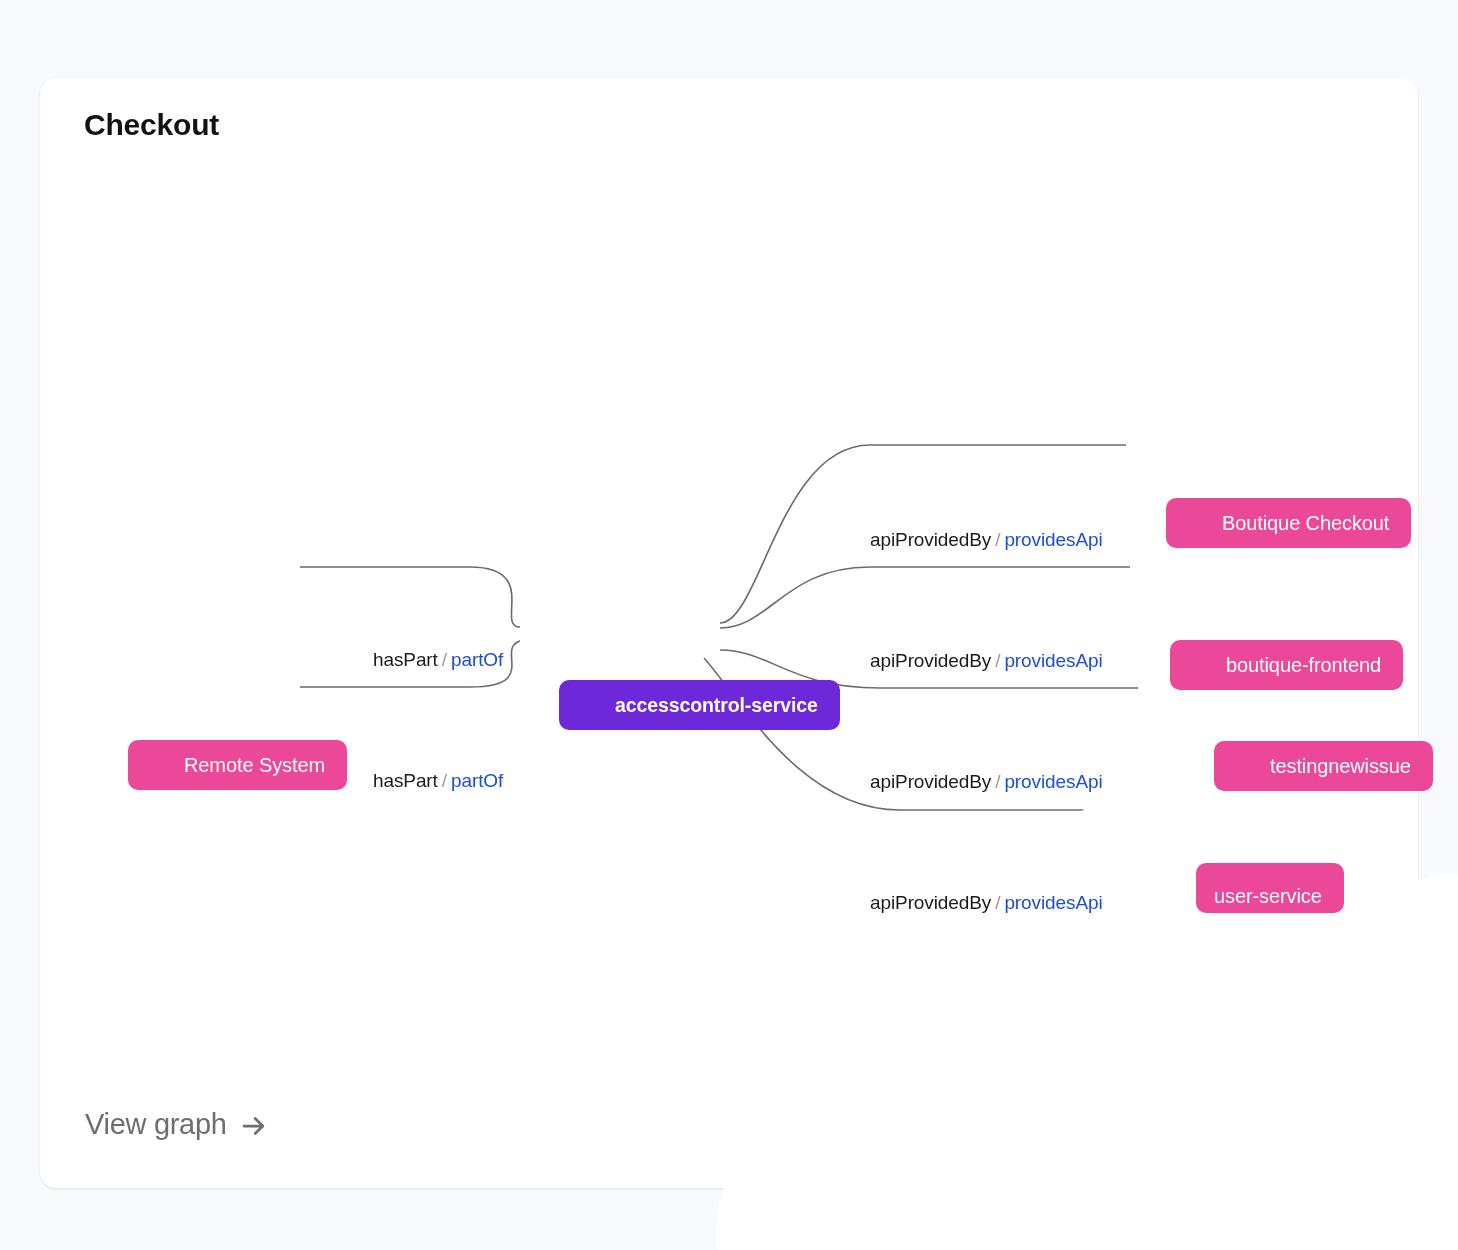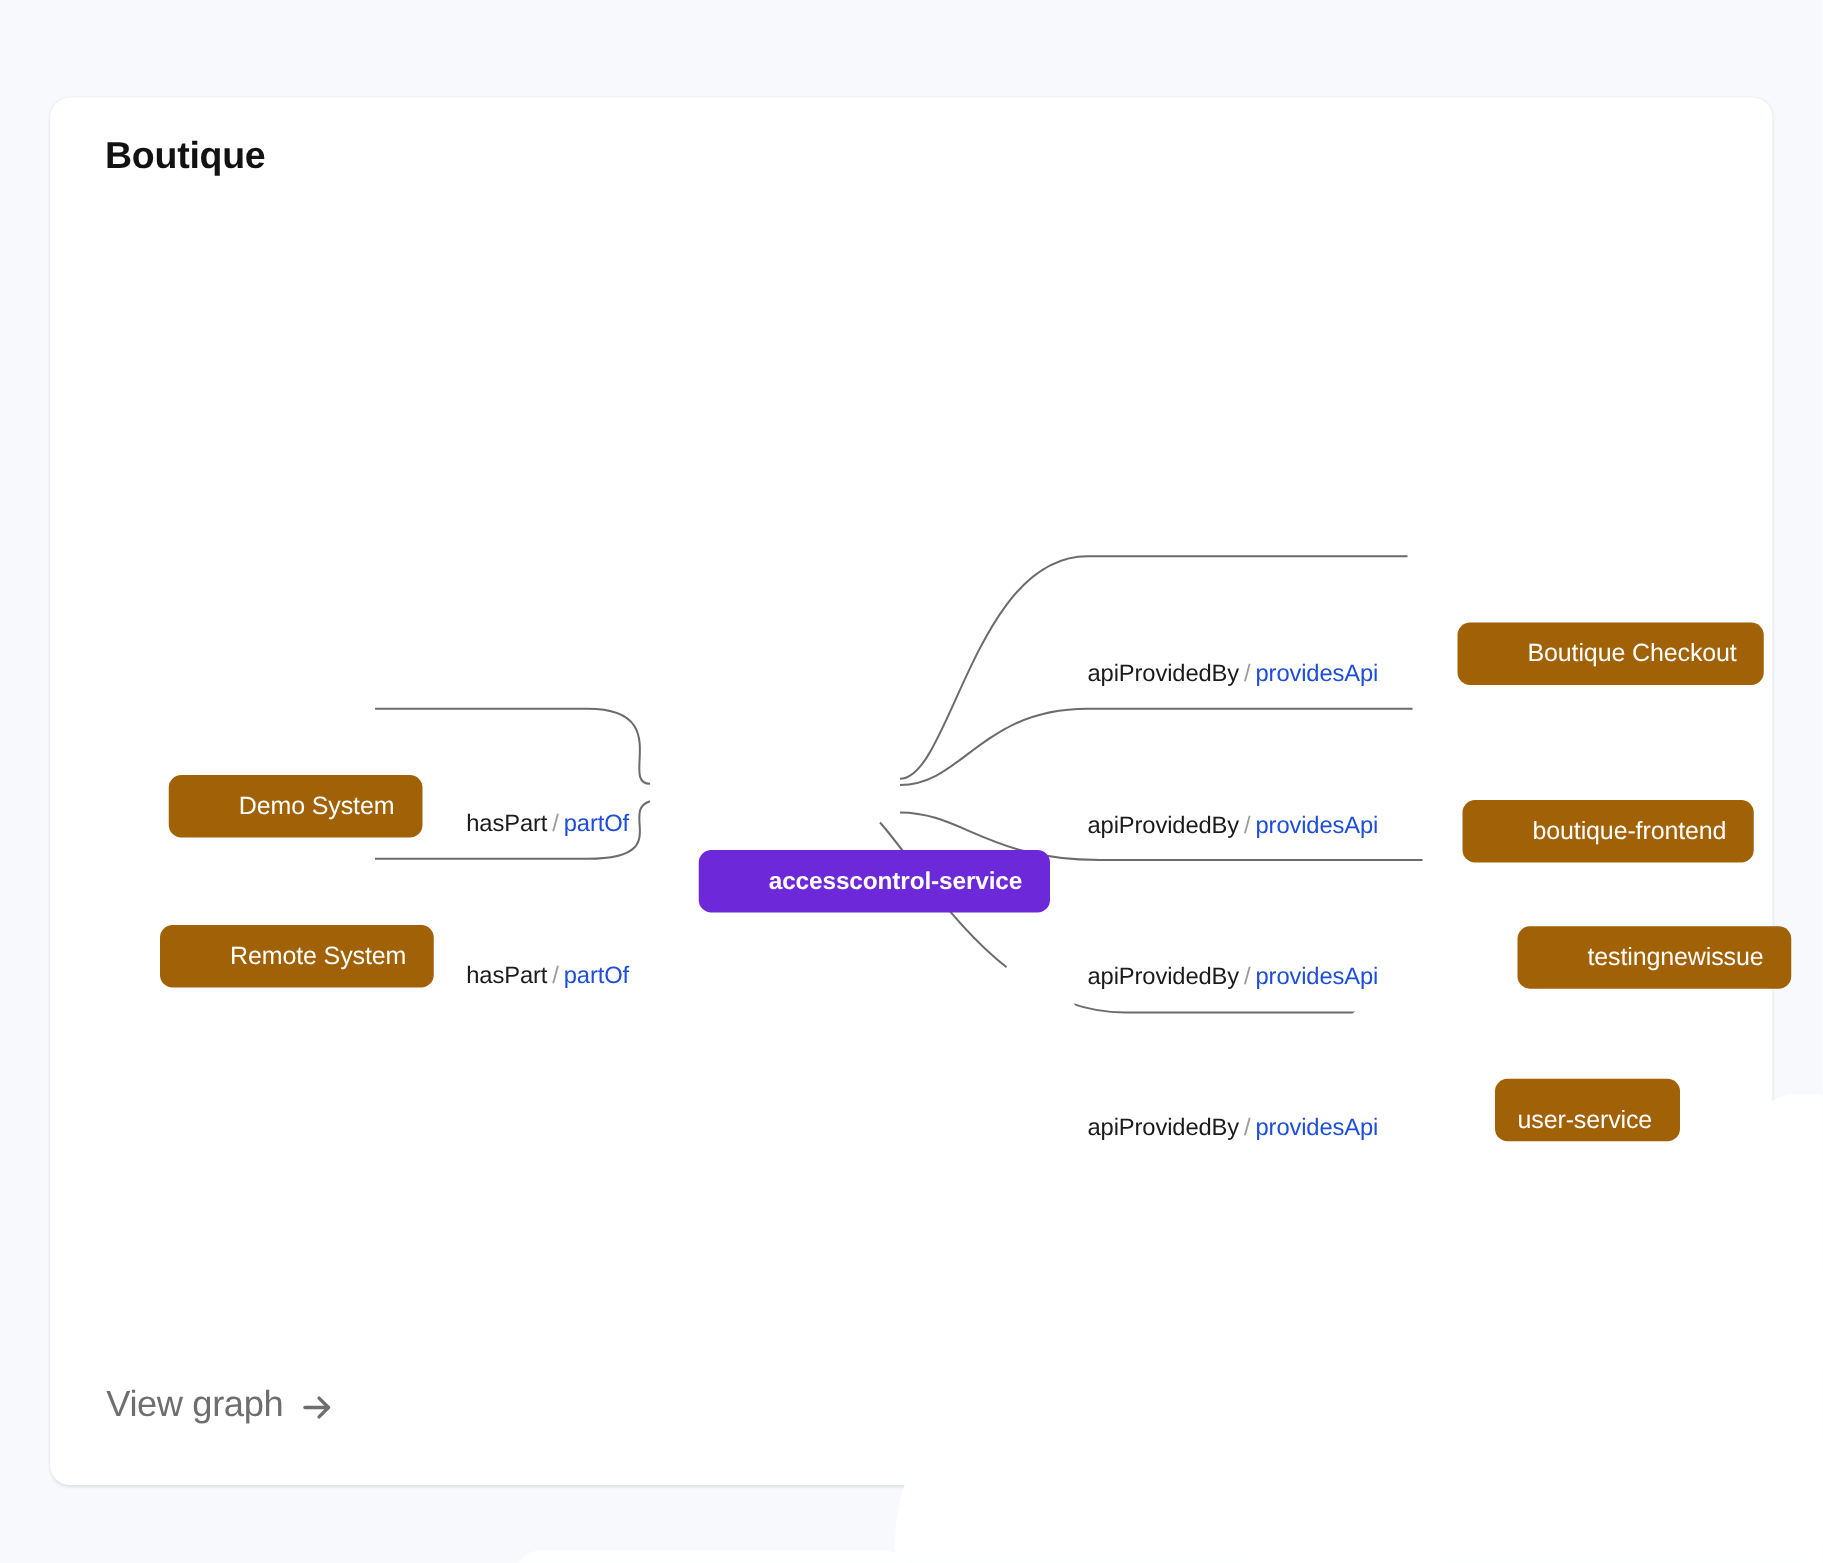--- a/index.html
+++ b/index.html
@@ -65,21 +65,21 @@
     align-items: center;
     height: 50px;
     border-radius: 10px;
     padding: 0 22px 0 18px;
     box-sizing: border-box;
     white-space: nowrap;
     color: #ffffff;
     font-size: 20px;
     letter-spacing: -0.1px;
   }
-  .node.blue { background: #a16207; }
+  .node.blue { background: #ec4899; }
   .node.orange { background: #6d28d9; font-weight: bold; font-size: 19.5px; }
 
   .node .nicon {
     display: inline-flex;
     align-items: center;
     justify-content: center;
     width: 22px;
     height: 22px;
     margin-right: 16px;
     flex: 0 0 auto;
@@ -134,51 +134,41 @@
     margin-top: 2px;
   }
 </style>
 </head>
 <body>
 
 <div id="page">
 
   <div class="card">
 
-    <div class="card-title">Boutique</div>
+    <div class="card-title">Checkout</div>
 
     <div class="graph">
 
       <svg viewBox="0 0 1378 1110" xmlns="http://www.w3.org/2000/svg">
         <g fill="none" stroke="#6b6b6b" stroke-width="1.6">
 
           <path d="M 260,489 L 430,489 C 500,489 455,549 480,549"></path>
 
           <path d="M 260,609 L 430,609 C 500,609 455,571 480,563"></path>
 
           <path d="M 680,545 C 720,545 740,367 830,367 L 1086,367"></path>
 
           <path d="M 680,550 C 730,550 745,489 830,489 L 1090,489"></path>
 
           <path d="M 680,572 C 730,572 750,610 840,610 L 1098,610"></path>
 
           <path d="M 664,580 C 700,620 760,732 860,732 L 1116,732"></path>
         </g>
       </svg>
 
-      <div class="node blue" id="node-demo-system">
-        <span class="nicon">
-          <svg viewBox="0 0 24 24" width="22" height="22" fill="#ffffff" aria-hidden="true">
-            <path d="M12 2.6 L15.6 9 H8.4 Z"></path>
-            <rect x="3" y="13.4" width="7" height="7" rx="0.6"></rect>
-            <circle cx="17.4" cy="16.9" r="3.7"></circle>
-          </svg>
-        </span>
-        <span class="nlabel">Demo System</span>
-      </div>
 
       <div class="node blue" id="node-remote-system">
         <span class="nicon">
           <svg viewBox="0 0 24 24" width="22" height="22" fill="#ffffff" aria-hidden="true">
             <path d="M12 2.6 L15.6 9 H8.4 Z"></path>
             <rect x="3" y="13.4" width="7" height="7" rx="0.6"></rect>
             <circle cx="17.4" cy="16.9" r="3.7"></circle>
           </svg>
         </span>
         <span class="nlabel">Remote System</span>

